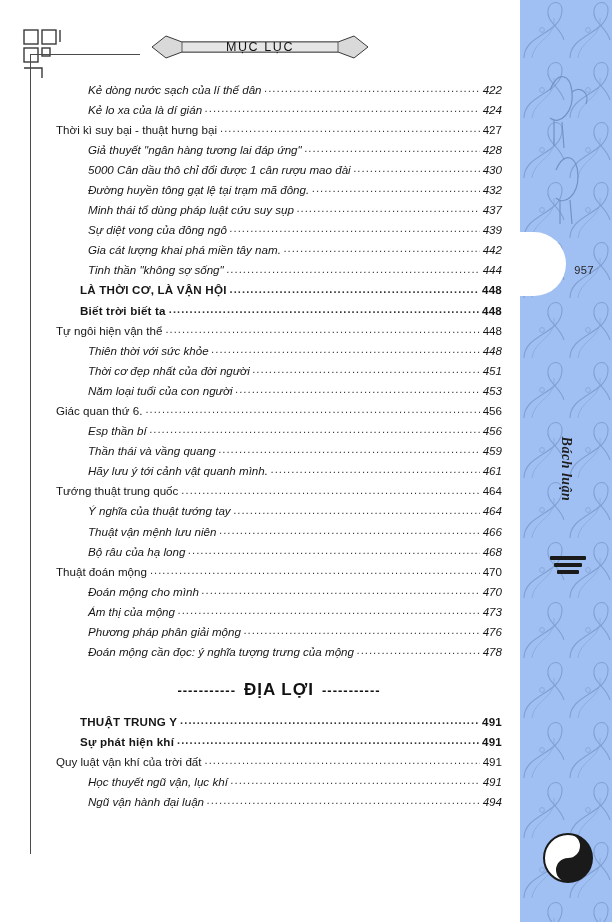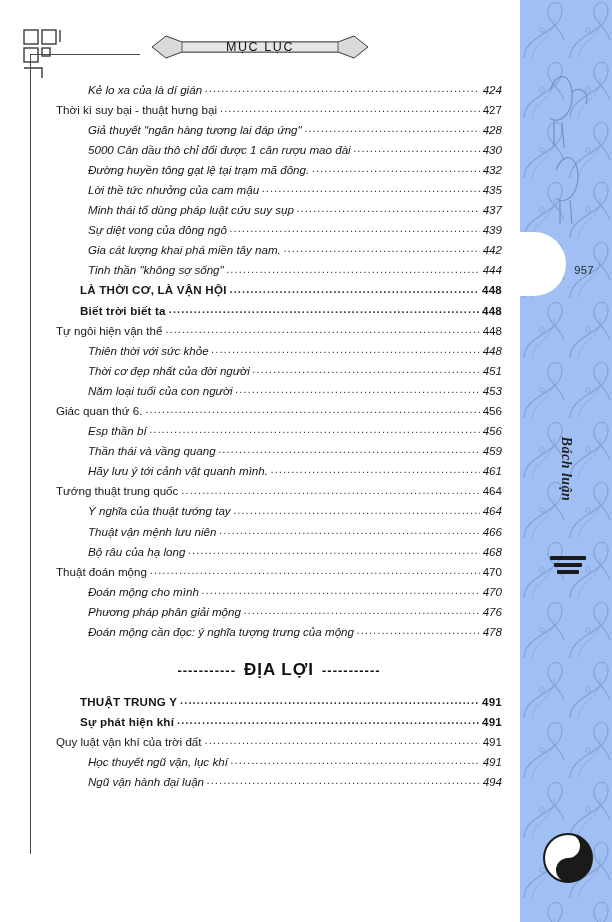--- a/index.html
+++ b/index.html
@@ -289,20 +289,25 @@
       <path d="M0 13 L14 2 L30 8 L186 8 L202 2 L216 13 L202 24 L186 18 L30 18 L14 24 Z" fill="#d9d9d9" stroke="#3a3a3a" stroke-width="1"></path>
       <path d="M30 8 L186 8 L186 18 L30 18 Z" fill="#e6e6e6" stroke="#3a3a3a" stroke-width="0.8"></path>
     </svg>
     <div class="banner-title">MỤC LỤC</div>
   </div>
 </div>
 
 <div class="toc">
   <div id="toc-list-1">
       <div class="row lvl2">
+        <span class="label">Kẻ dòng nước sạch của lí thể dân</span>
+        <span class="dots"></span>
+        <span class="page">422</span>
+      </div>
+      <div class="row lvl2">
         <span class="label">Kẻ lo xa của là dí gián</span>
         <span class="dots"></span>
         <span class="page">424</span>
       </div>
       <div class="row lvl1">
         <span class="label">Thời kì suy bại - thuật hưng bại</span>
         <span class="dots"></span>
         <span class="page">427</span>
       </div>
       <div class="row lvl2">
@@ -312,25 +317,20 @@
       </div>
       <div class="row lvl2">
         <span class="label">5000 Cân dầu thô chỉ đổi được 1 cân rượu mao đài</span>
         <span class="dots"></span>
         <span class="page">430</span>
       </div>
       <div class="row lvl2">
         <span class="label">Đường huyền tông gạt lệ tại trạm mã đông.</span>
         <span class="dots"></span>
         <span class="page">432</span>
-      </div>
-      <div class="row lvl2">
-        <span class="label">Lời thề tức nhưởng của cam mậu</span>
-        <span class="dots"></span>
-        <span class="page">435</span>
       </div>
       <div class="row lvl2">
         <span class="label">Minh thái tổ dùng pháp luật cứu suy sụp</span>
         <span class="dots"></span>
         <span class="page">437</span>
       </div>
       <div class="row lvl2">
         <span class="label">Sự diệt vong của đông ngô</span>
         <span class="dots"></span>
         <span class="page">439</span>
@@ -417,20 +417,25 @@
       </div>
       <div class="row lvl1">
         <span class="label">Thuật đoán mộng</span>
         <span class="dots"></span>
         <span class="page">470</span>
       </div>
       <div class="row lvl2">
         <span class="label">Đoán mộng cho mình</span>
         <span class="dots"></span>
         <span class="page">470</span>
+      </div>
+      <div class="row lvl2">
+        <span class="label">Ám thị của mộng</span>
+        <span class="dots"></span>
+        <span class="page">473</span>
       </div>
       <div class="row lvl2">
         <span class="label">Phương pháp phân giải mộng</span>
         <span class="dots"></span>
         <span class="page">476</span>
       </div>
       <div class="row lvl2">
         <span class="label">Đoán mộng cần đọc: ý nghĩa tượng trưng của mộng</span>
         <span class="dots"></span>
         <span class="page">478</span>

